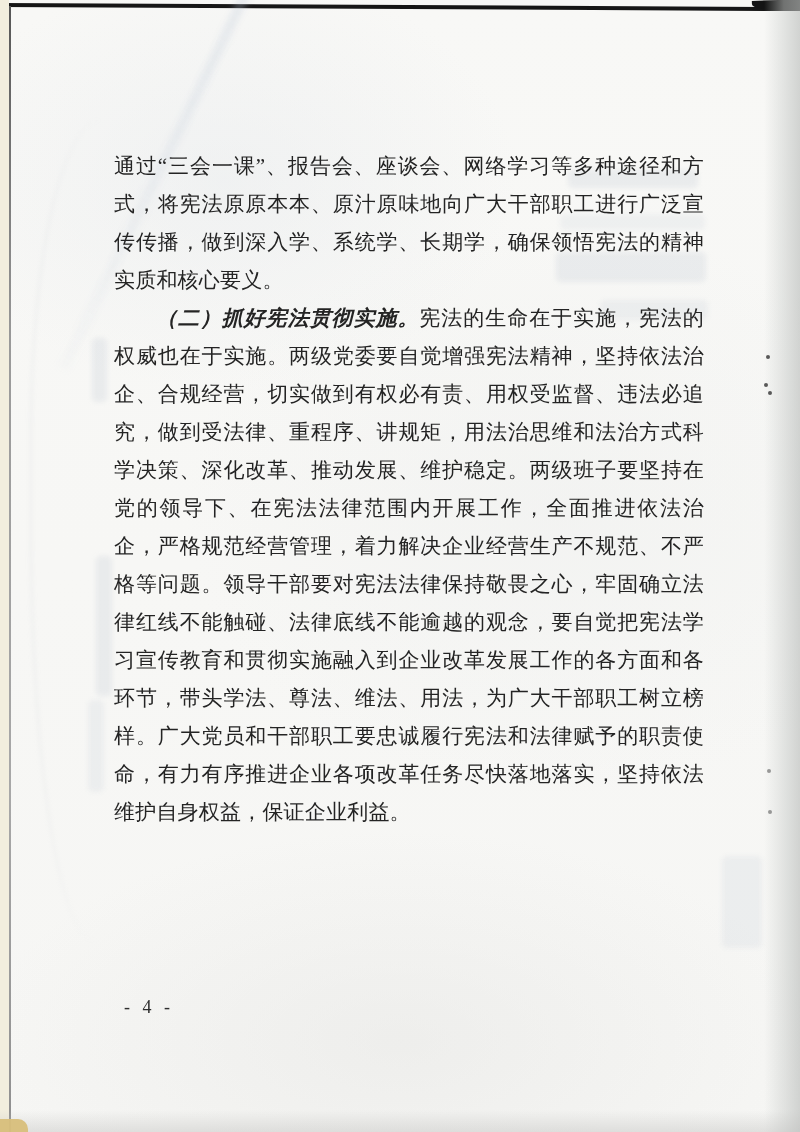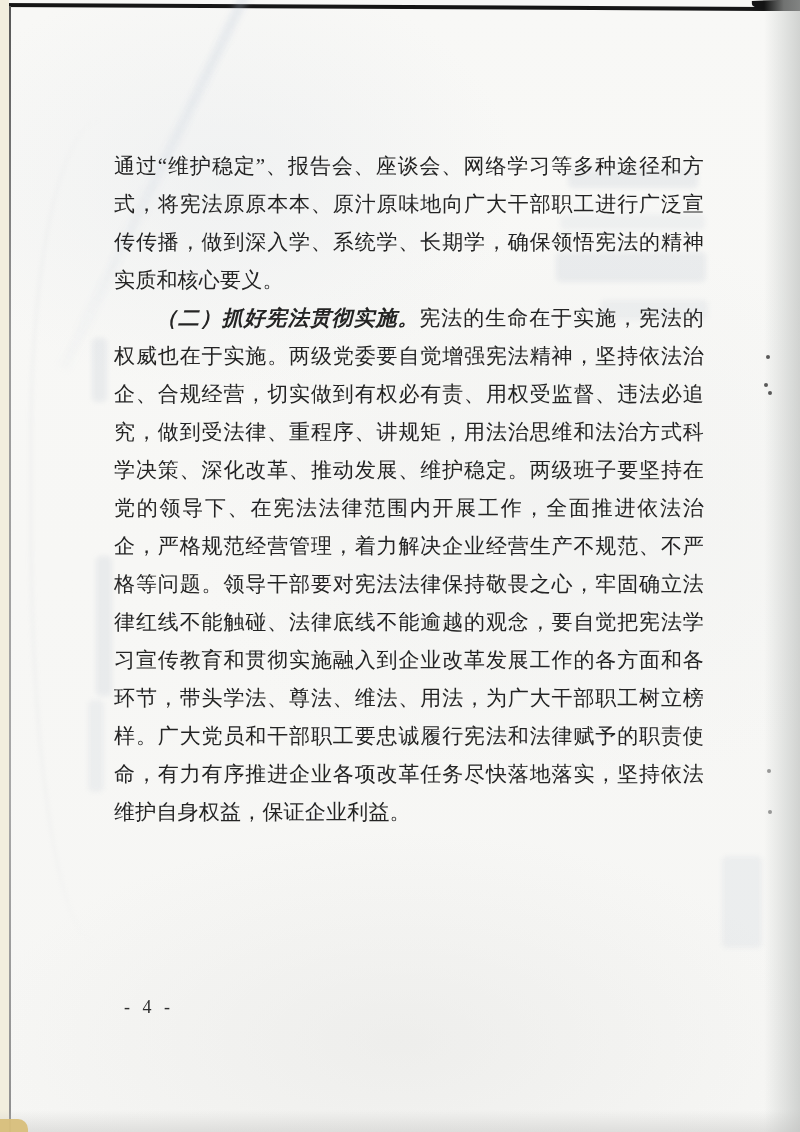--- a/index.html
+++ b/index.html
@@ -85,19 +85,19 @@
   <div class="bleed b1"></div>
   <div class="bleed b2"></div>
   <div class="bleed b3"></div>
   <div class="bleed b4"></div>
   <div class="bleed b5"></div>
   <div class="bleed b6"></div>
   <div class="bleed b7"></div>
   <div class="bleed b8"></div>
 
   <div class="body-text">
-    <p class="para"><span class="lead"></span><span>通过“维护稳定”、报告会、座谈会、网络学习等多种途径和方式，将宪法原原本本、原汁原味地向广大干部职工进行广泛宣传传播，做到深入学、系统学、长期学，确保领悟宪法的精神实质和核心要义。</span></p>
+    <p class="para"><span class="lead"></span><span>通过“三会一课”、报告会、座谈会、网络学习等多种途径和方式，将宪法原原本本、原汁原味地向广大干部职工进行广泛宣传传播，做到深入学、系统学、长期学，确保领悟宪法的精神实质和核心要义。</span></p>
     <p class="para indent"><span class="lead">（二）抓好宪法贯彻实施。</span><span>宪法的生命在于实施，宪法的权威也在于实施。两级党委要自觉增强宪法精神，坚持依法治企、合规经营，切实做到有权必有责、用权受监督、违法必追究，做到受法律、重程序、讲规矩，用法治思维和法治方式科学决策、深化改革、推动发展、维护稳定。两级班子要坚持在党的领导下、在宪法法律范围内开展工作，全面推进依法治企，严格规范经营管理，着力解决企业经营生产不规范、不严格等问题。领导干部要对宪法法律保持敬畏之心，牢固确立法律红线不能触碰、法律底线不能逾越的观念，要自觉把宪法学习宣传教育和贯彻实施融入到企业改革发展工作的各方面和各环节，带头学法、尊法、维法、用法，为广大干部职工树立榜样。广大党员和干部职工要忠诚履行宪法和法律赋予的职责使命，有力有序推进企业各项改革任务尽快落地落实，坚持依法维护自身权益，保证企业利益。</span></p>
   </div>
 
   <div class="page-num">- 4 -</div>
 
 </div>
 
 </body></html>

